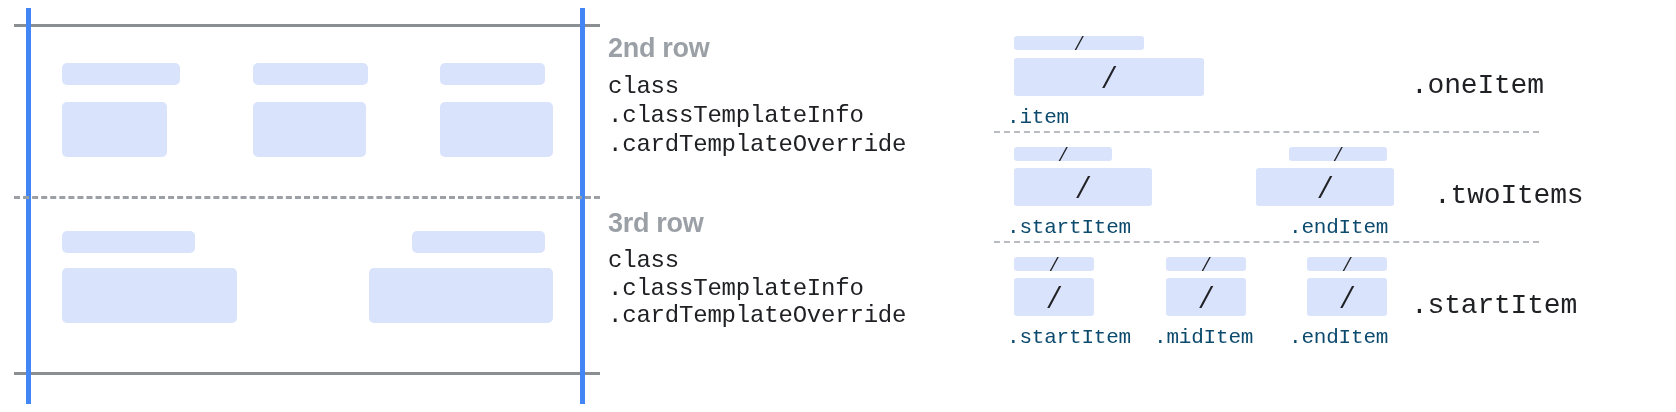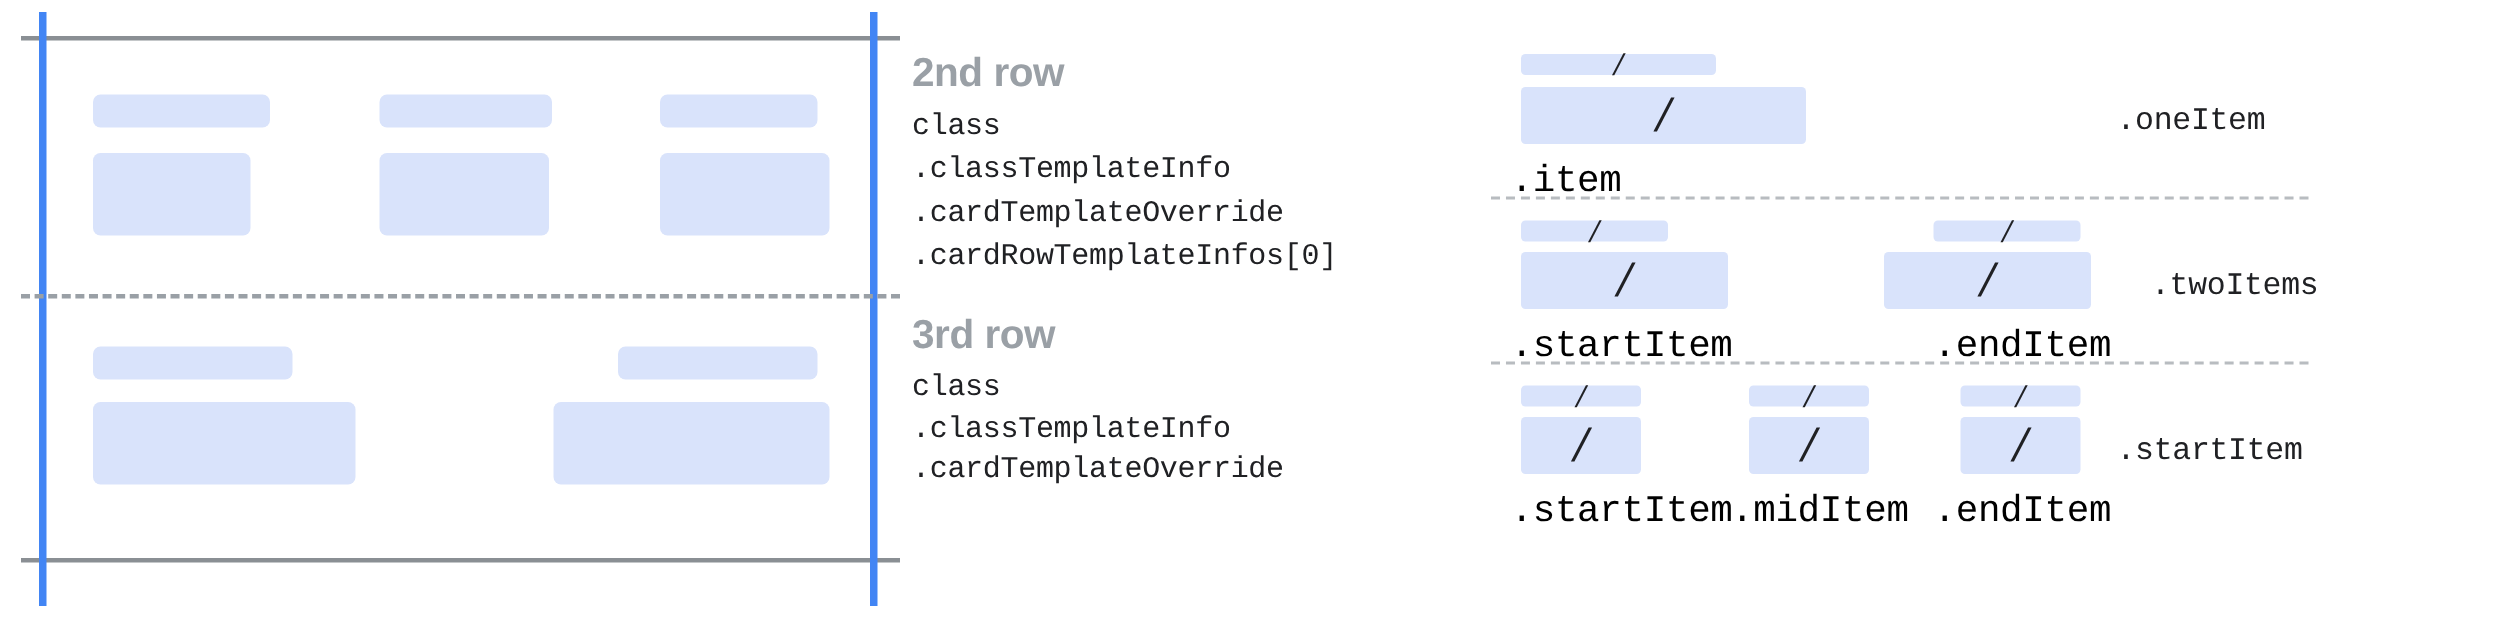--- a/index.html
+++ b/index.html
@@ -77,21 +77,21 @@
     font-family: "Liberation Sans", sans-serif;
     font-weight: bold;
     font-size: 27px;
     color: #9aa0a6;
     letter-spacing: -0.3px;
     white-space: nowrap;
   }
   .code-line {
     position: absolute;
     font-family: "Liberation Mono", monospace;
-    font-size: 20px;
+    font-size: 24px;
     color: #202124;
     white-space: nowrap;
     letter-spacing: -0.2px;
     text-align: center;
   }
 
   
   .right-panel {
     position: absolute;
     left: 994px;
@@ -122,29 +122,29 @@
     color: #202124;
     font-family: "Liberation Serif", serif;
     font-weight: bold;
     font-style: italic;
     line-height: 1;
     transform: translate(-50%, -50%);
   }
   .sub-label {
     position: absolute;
     font-family: "Liberation Mono", monospace;
-    font-size: 25px;
-    color: #000000;
+    font-size: 21px;
+    color: #0c4a6e;
     white-space: nowrap;
     letter-spacing: -0.2px;
   }
   .group-label {
     position: absolute;
     font-family: "Liberation Mono", monospace;
-    font-size: 21px;
+    font-size: 28px;
     color: #202124;
     white-space: nowrap;
     letter-spacing: -0.2px;
   }
 </style>
 </head>
 <body>
 
 <div id="root">
 
@@ -175,21 +175,20 @@
       <div class="ph" style="left:369px; top:268px; width:184px; height:55px;"></div>
     </div>
   </div>
 
   <div class="mid-panel">
 
     <div class="block-title" style="left:4px; top:33px;">2nd row</div>
     <div class="code-line" style="left:4px; top:73px;">class</div>
     <div class="code-line" style="left:4px; top:102px;">.classTemplateInfo</div>
     <div class="code-line" style="left:4px; top:131px;">.cardTemplateOverride</div>
-    <div class="code-line" style="left:4px; top:160px;">.cardRowTemplateInfos[0]</div>
 
     <div class="block-title" style="left:4px; top:208px;text-align:right;">3rd row</div>
     <div class="code-line" style="left:4px; top:247px;">class</div>
     <div class="code-line" style="left:4px; top:275px;">.classTemplateInfo</div>
     <div class="code-line" style="left:4px; top:302px;">.cardTemplateOverride</div>
   </div>
 
   <div class="right-panel">
 
     <div class="sep" style="left:0px; top:131px; width:545px;"></div>

